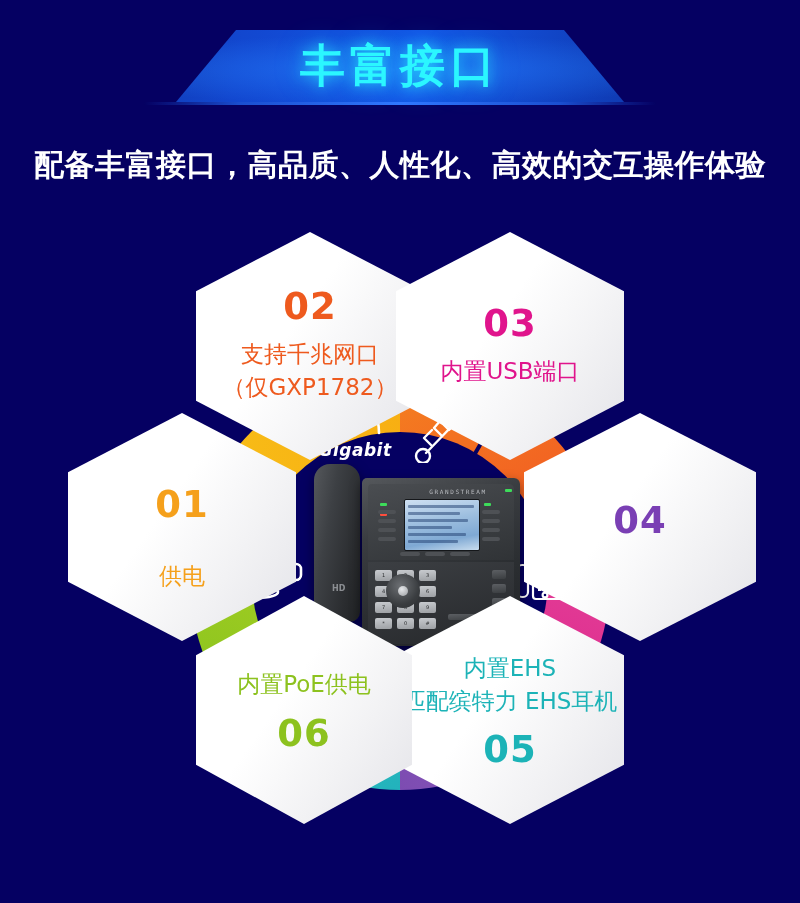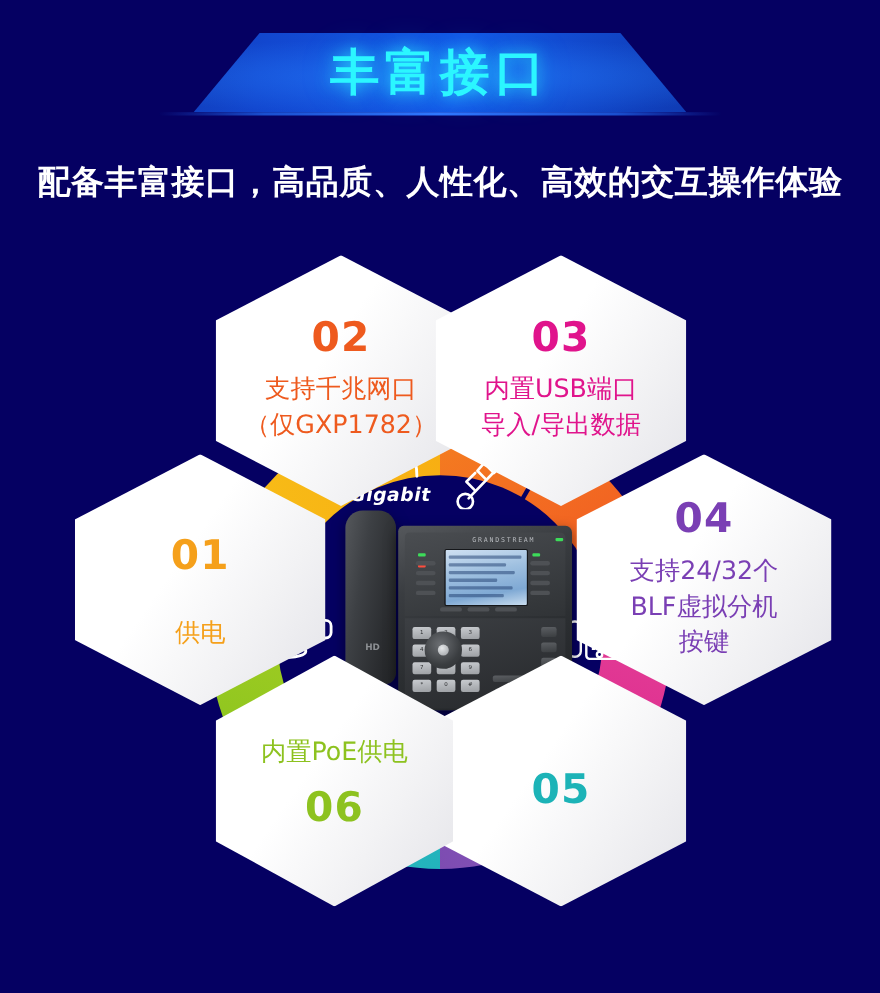--- a/index.html
+++ b/index.html
@@ -387,34 +387,32 @@
     <div class="lines">
       <div class="ln">支持千兆网口</div>
       <div class="ln">（仅GXP1782）</div>
     </div>
   </div>
 
   <div class="hex" id="hex-03">
     <div class="num">03</div>
     <div class="lines">
       <div class="ln">内置USB端口</div>
-      <div class="ln">导入/导出数据</div>
     </div>
   </div>
 
   <div class="hex" id="hex-04">
     <div class="num">04</div>
+  </div>
+
+  <div class="hex" id="hex-05">
     <div class="lines">
-      <div class="ln">支持24/32个</div>
-      <div class="ln">BLF虚拟分机</div>
-      <div class="ln">按键</div>
-    </div>
-  </div>
-
-  <div class="hex" id="hex-05">
+      <div class="ln">内置EHS</div>
+      <div class="ln">匹配缤特力 EHS耳机</div>
+    </div>
     <div class="num">05</div>
   </div>
 
   <div class="hex" id="hex-06">
     <div class="lines">
       <div class="ln">内置PoE供电</div>
     </div>
     <div class="num">06</div>
   </div>
 

